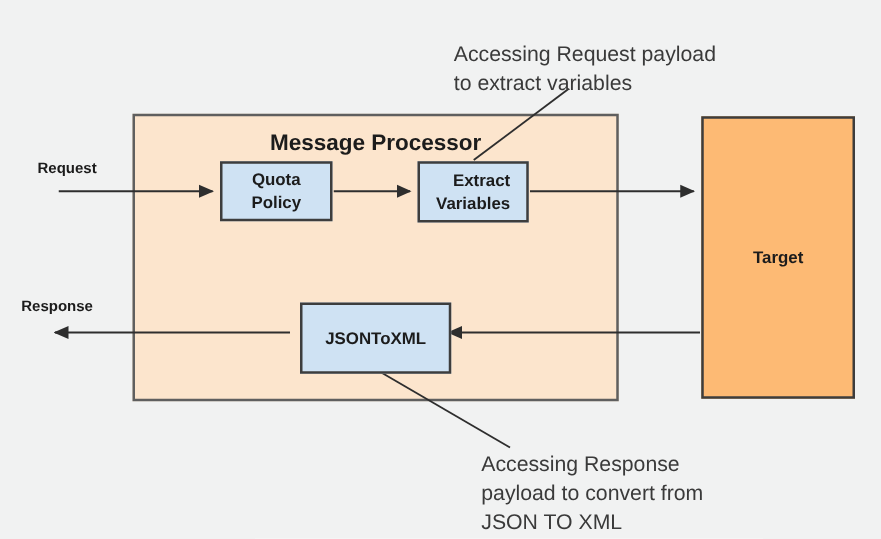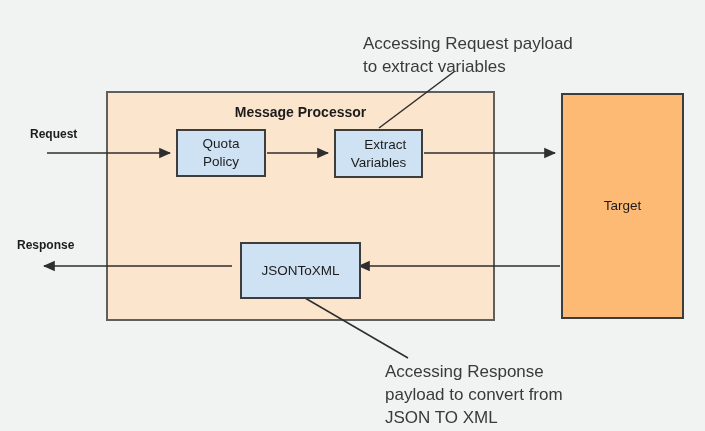--- a/index.html
+++ b/index.html
@@ -26,34 +26,34 @@
     width: 389px; height: 230px;
     background: #fce5cd;
     border: 2px solid #5f5f5f;
     box-sizing: border-box;
   }
   .processor-title {
     position: absolute;
     left: 106px; top: 104px;
     width: 389px;
     text-align: center;
-    font-size: 14px;
+    font-size: 18px;
     font-weight: bold;
     color: #1c1c1c;
   }
   .node {
     position: absolute;
     box-sizing: border-box;
     border: 2px solid #3d3d3d;
     display: flex;
     align-items: center;
     justify-content: center;
     text-align: center;
     font-size: 13.5px;
-    font-weight: normal;
+    font-weight: bold;
     color: #1c1c1c;
     white-space: pre-line;
     line-height: 1.3;
   }
   .node-blue { background: #cfe2f3; }
   .node-pink { background: #fdba74; }
   .node-quota    { left: 176px; top: 129px; width: 90px;  height: 48px; }
   .node-extract  { left: 334px; top: 129px; width: 89px;  height: 49px; text-align: right; }
   .node-jsontoxml{ left: 240px; top: 242px; width: 121px; height: 57px; }
   .node-target   { left: 561px; top: 93px;  width: 123px; height: 226px; }

